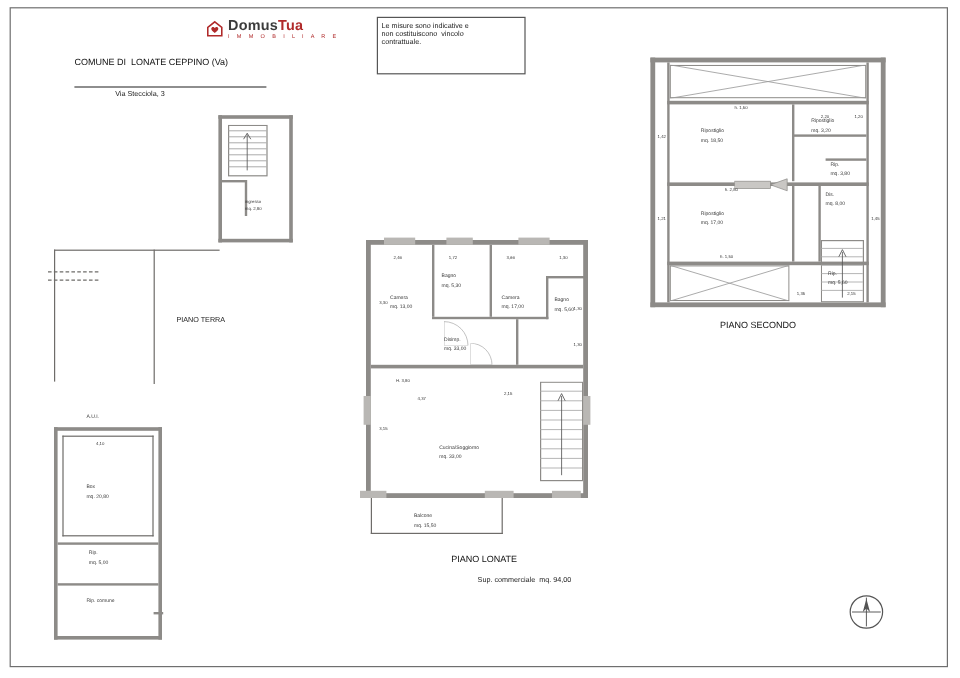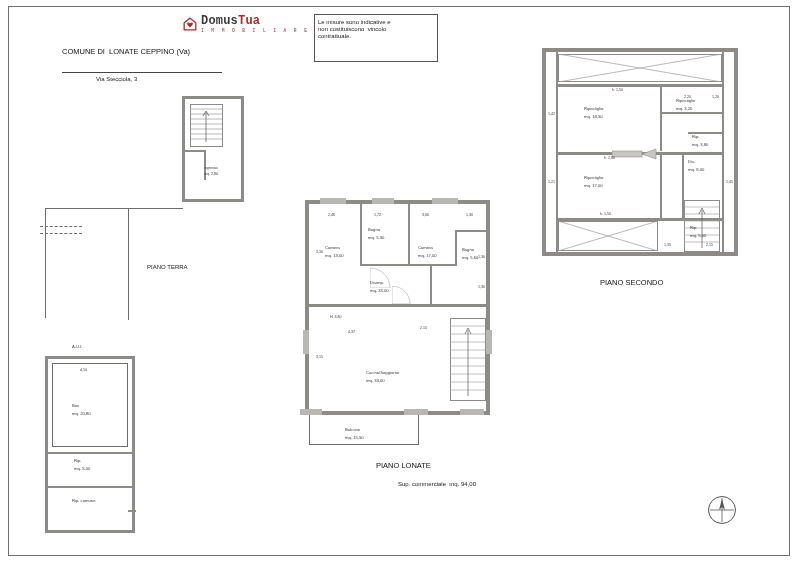--- a/index.html
+++ b/index.html
@@ -25,21 +25,21 @@
   .wm{position:absolute;font-size:44px;color:rgba(120,120,120,0.13);font-family:"Liberation Serif",serif;letter-spacing:2px;}
   .compass{position:absolute;width:26px;height:26px;border:1px solid #555;border-radius:50%;}
   svg{display:block;}
 </style>
 </head>
 <body>
 
 <div class="sheet">
   <div class="frame"></div>
 
-  <div class="logo-wrap" style="left:183px;top:14px;font-family:Liberation Mono, monospace;">
+  <div class="logo-wrap" style="left:172px;top:14px;">
     <span class="logo-mark">
       <svg width="14" height="14" viewBox="0 0 24 24">
         <path d="M12 2 L22 10 L22 22 L2 22 L2 10 Z" fill="none" stroke="#b02a2a" stroke-width="2.2"></path>
         <path d="M12 18 C7 14 6 11.5 7.8 10 C9.3 8.8 11.2 9.8 12 11 C12.8 9.8 14.7 8.8 16.2 10 C18 11.5 17 14 12 18 Z" fill="#b02a2a"></path>
       </svg>
     </span>
     <span style="display:flex;flex-direction:column;">
       <span class="logo-text"><span>Domus</span><span class="tua">Tua</span></span>
       <span class="logo-sub">I M M O B I L I A R E</span>
     </span>
@@ -250,21 +250,21 @@
   <div class="txt tiny" style="left:690px;top:234px;">mq. 5,60</div>
 
   <div class="txt xtiny" style="left:684px;top:95px;">2,20</div>
   <div class="txt xtiny" style="left:712px;top:95px;">1,20</div>
   <div class="txt xtiny" style="left:548px;top:112px;">1,42</div>
   <div class="txt xtiny" style="left:548px;top:180px;">1,21</div>
   <div class="txt xtiny" style="left:726px;top:180px;">1,45</div>
   <div class="txt xtiny" style="left:664px;top:243px;">1,35</div>
   <div class="txt xtiny" style="left:706px;top:243px;">2,15</div>
 
-  <div class="txt med" style="left:600px;top:279px;">PIANO SECONDO</div>
+  <div class="txt med" style="left:600px;top:267px;">PIANO SECONDO</div>
 
   <div class="compass" style="left:708px;top:496px;">
     <svg width="26" height="26" viewBox="0 0 26 26">
       <line x1="13" y1="1" x2="13" y2="25" stroke="#555" stroke-width="0.8"></line>
       <line x1="1" y1="13" x2="25" y2="13" stroke="#555" stroke-width="0.8"></line>
       <path d="M13 2 L16 13 L13 10 L10 13 Z" fill="#555"></path>
     </svg>
   </div>
 
 </div>

